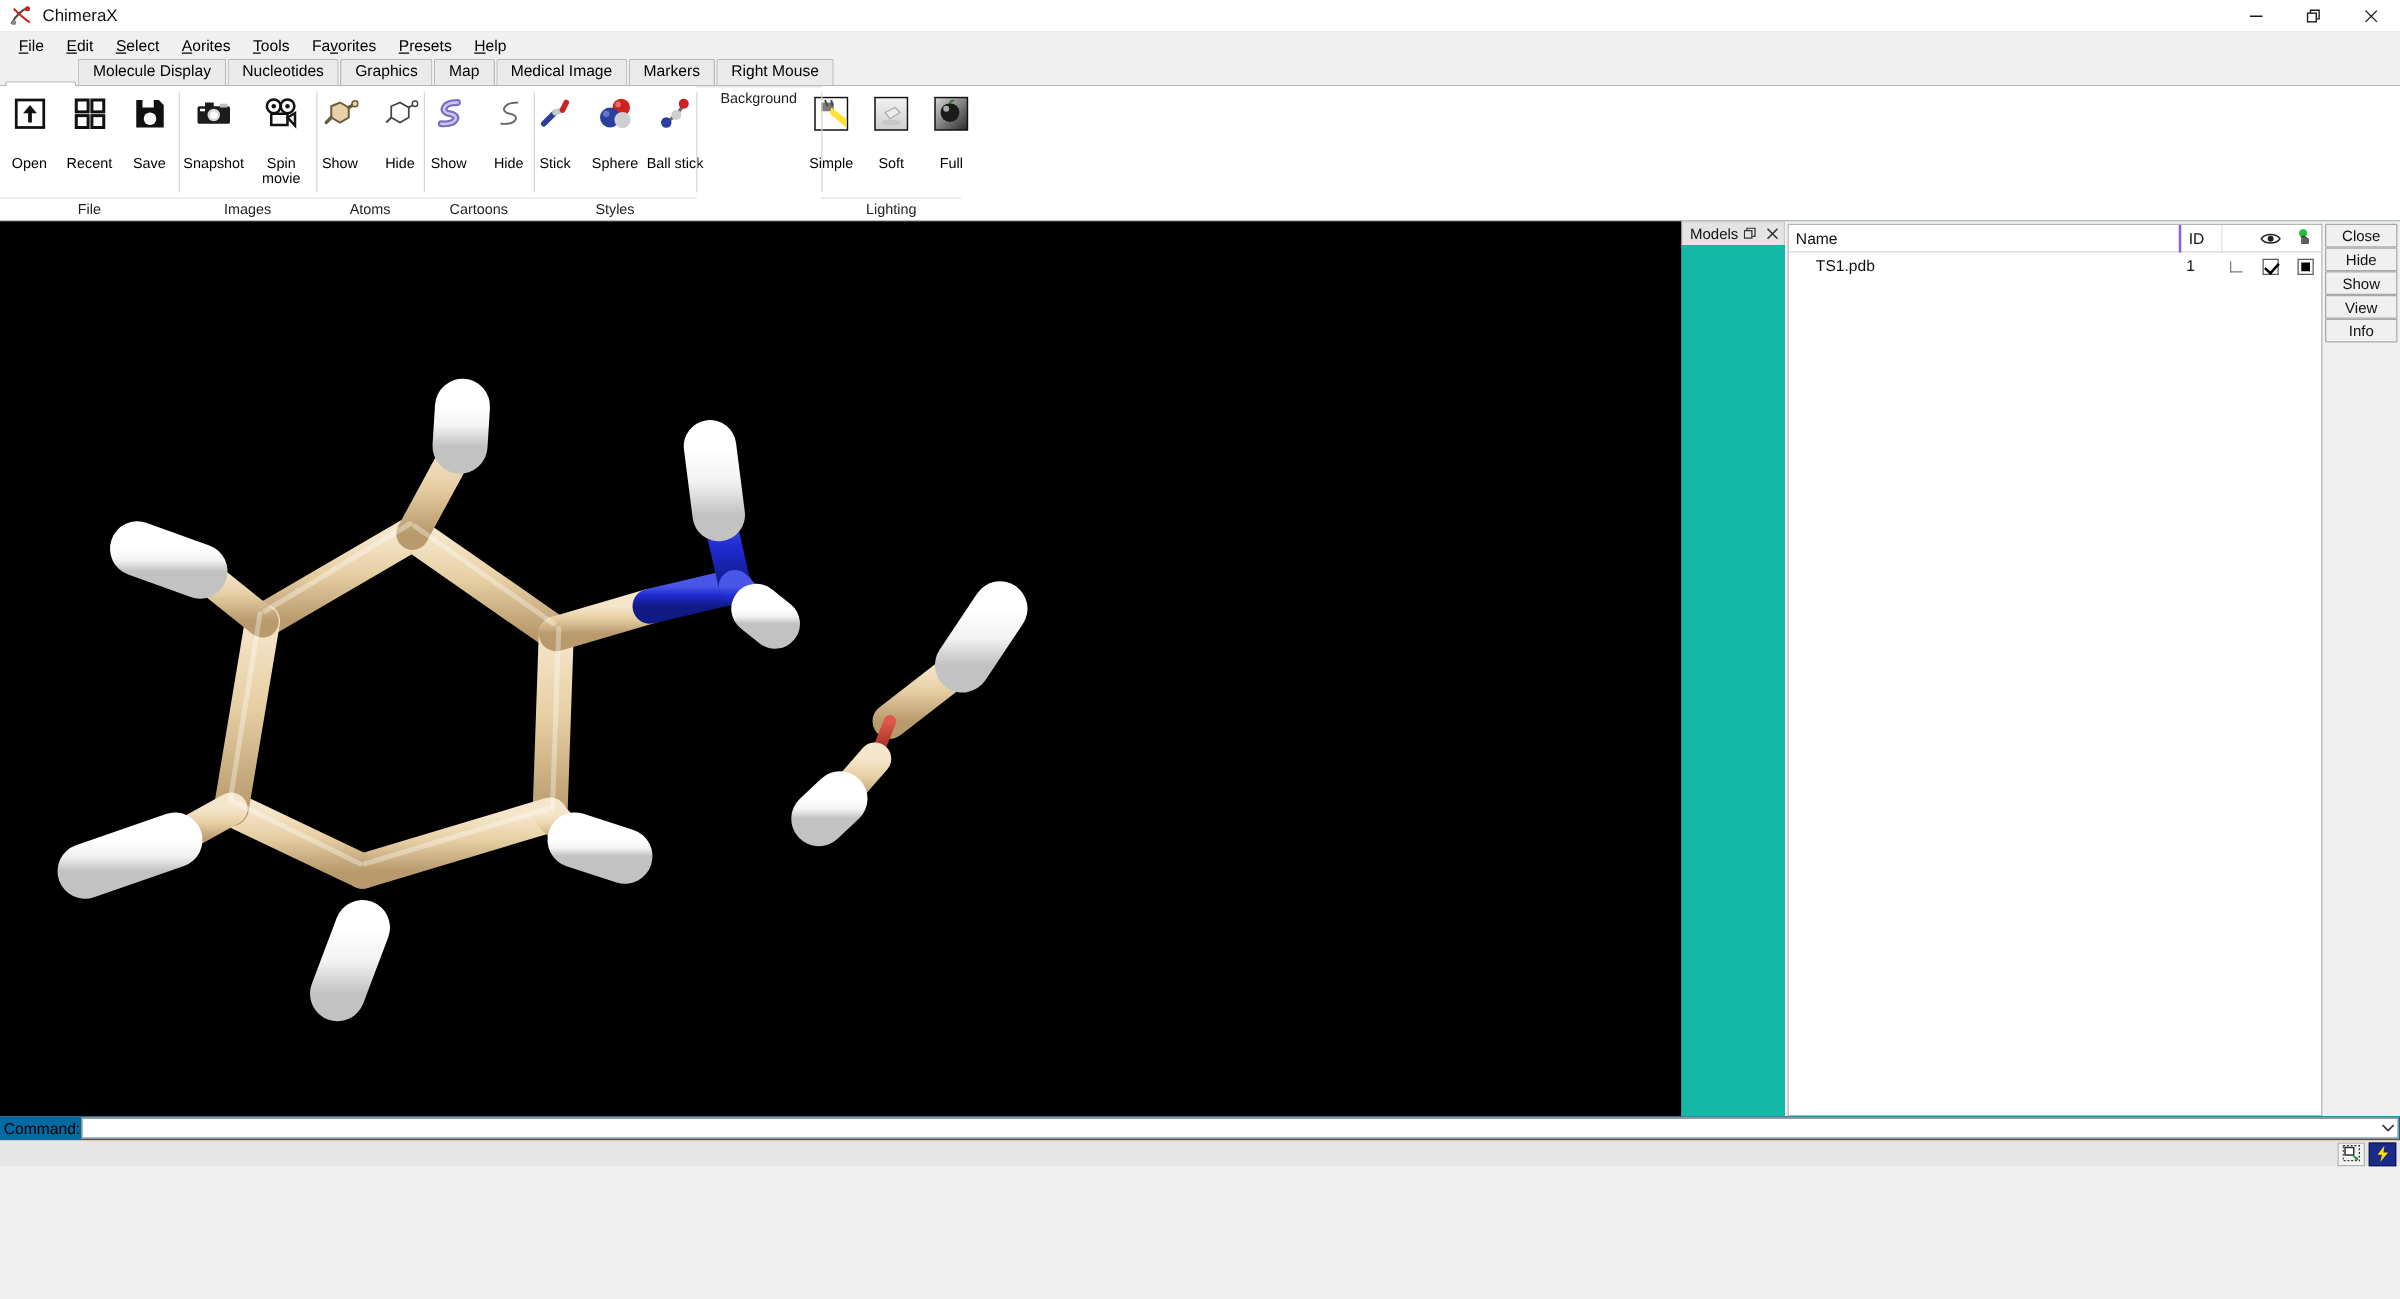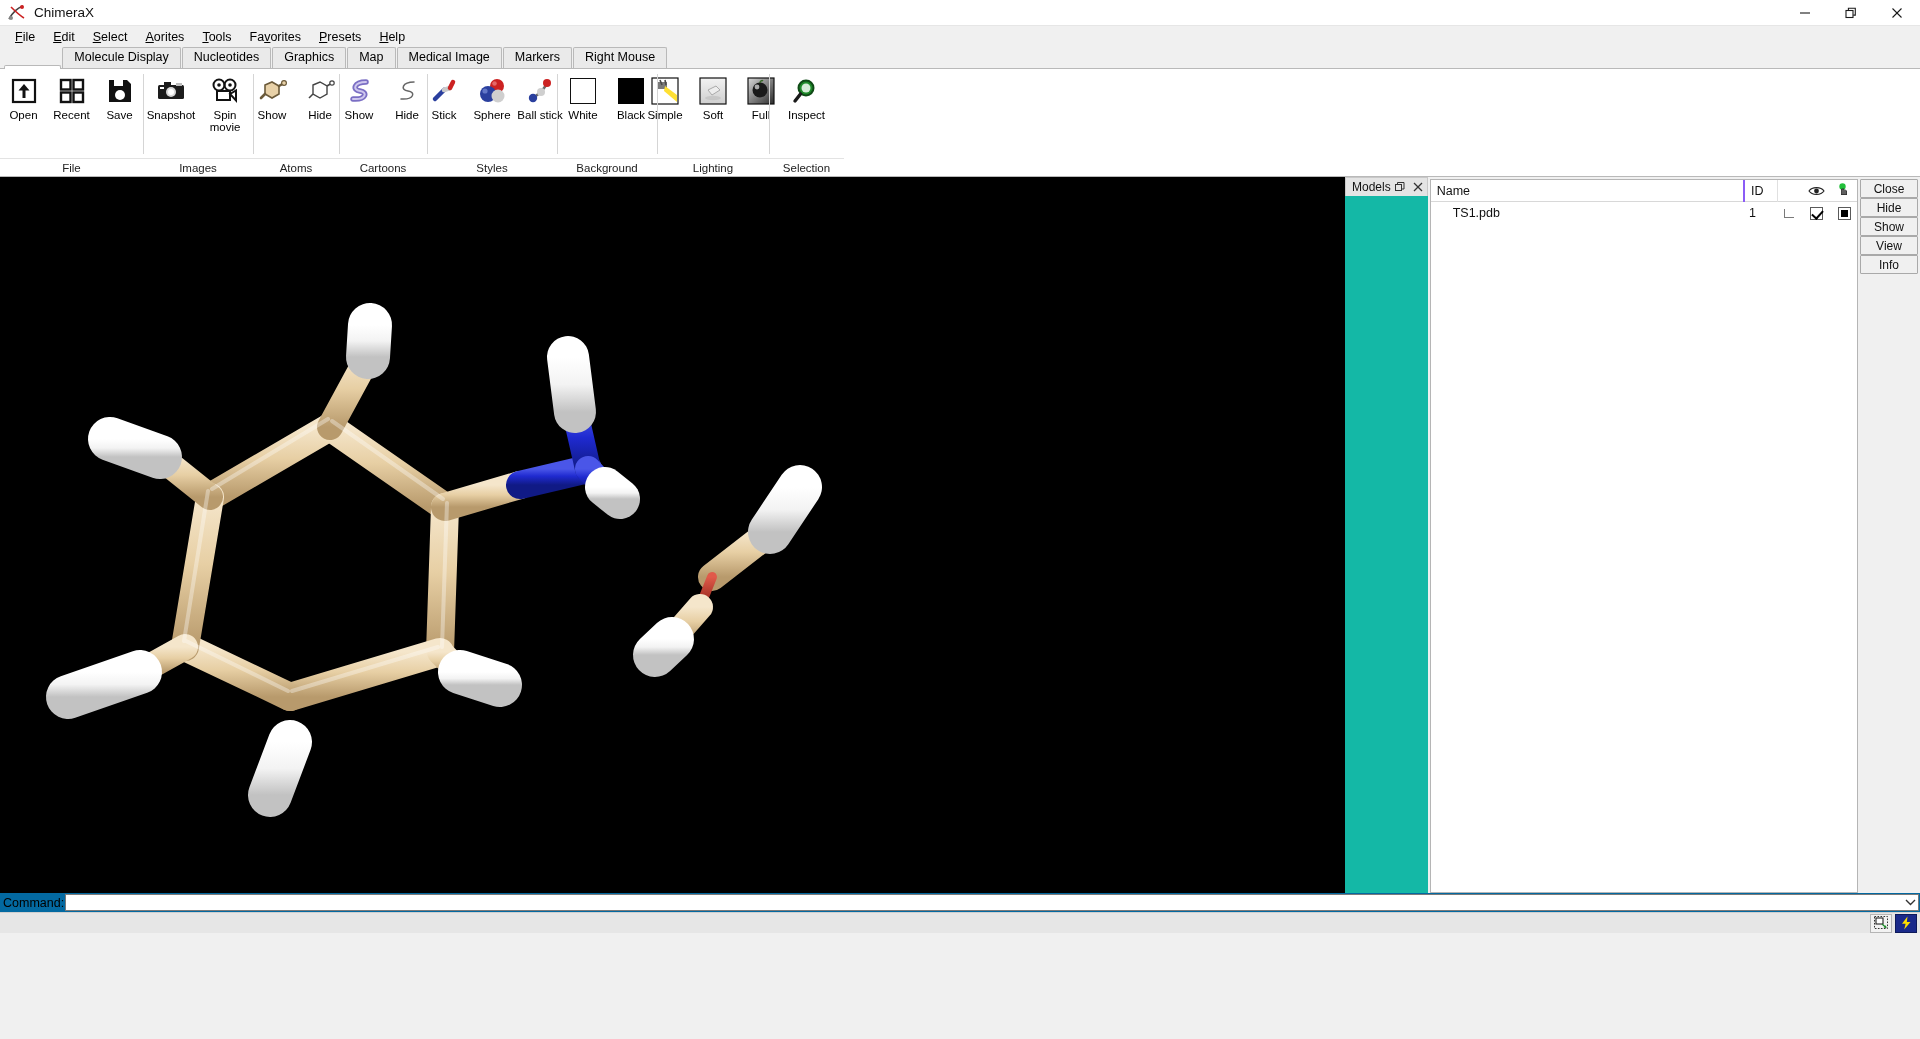--- a/index.html
+++ b/index.html
@@ -66,21 +66,21 @@
     width:100%; text-align:center; border-top:1px solid #e3e3e3;
   }
   .ritem {
     width:48px; display:flex; flex-direction:column; align-items:center;
     padding:2px 1px 0 1px; cursor:default;
   }
   .ritem.wide { width:54px; }
   .ri-icon { width:32px; height:32px; display:flex; align-items:center; justify-content:center; }
   .ri-label {
     font-size:11.5px; text-align:center; color:#000; line-height:12px;
-    margin-top:2px; word-break:break-word;
+    margin-top:18px; word-break:break-word;
   }
 
   
   .main { flex:1; display:flex; background:#f0f0f0; min-height:0; }
   .viewport { background:#000; position:relative; overflow:hidden; }
   .viewport svg { display:block; }
 
   
   .panel { display:flex; flex-direction:row; background:#14b8a6; }
   .panel-head {
@@ -345,34 +345,20 @@
               <circle cx="22" cy="6" r="4" fill="#cc2222"></circle>
             </svg>
           </div>
           <div class="ri-label">Ball stick</div>
         </div>
       </div>
       <div class="rg-label">Styles</div>
     </div>
 
     <div class="rgroup" style="width:100px">
-      <div class="rg-items">
-        <div class="ritem">
-          <div class="ri-icon">
-            <div style="width:26px;height:26px;background:#fff;border:1.5px solid #111;"></div>
-          </div>
-          <div class="ri-label">White</div>
-        </div>
-        <div class="ritem">
-          <div class="ri-icon">
-            <div style="width:26px;height:26px;background:#000;"></div>
-          </div>
-          <div class="ri-label">Black</div>
-        </div>
-      </div>
       <div class="rg-label">Background</div>
     </div>
 
     <div class="rgroup" style="width:112px">
       <div class="rg-items">
         <div class="ritem">
           <div class="ri-icon">
             <svg width="28" height="28" viewBox="0 0 28 28">
               <rect x="1" y="1" width="26" height="26" fill="#fff" stroke="#111" stroke-width="1.2"></rect>
               <path d="M6 5 L16 5 L16 12 L6 12 Z" fill="#7a7a7a"></path>
@@ -412,35 +398,20 @@
               <circle cx="10" cy="10" r="2.4" fill="#d0d0d0" opacity="0.8"></circle>
               <path d="M13 6 C13 4, 15 3, 16 4" stroke="#3a6a2a" stroke-width="1.6" fill="none"></path>
             </svg>
           </div>
           <div class="ri-label">Full</div>
         </div>
       </div>
       <div class="rg-label">Lighting</div>
     </div>
 
-    <div class="rgroup" style="width:75px">
-      <div class="rg-items">
-        <div class="ritem wide">
-          <div class="ri-icon">
-            <svg width="30" height="28" viewBox="0 0 30 28">
-              <circle cx="14" cy="11" r="7.5" fill="#1f8a2a" stroke="#0f4a16" stroke-width="2"></circle>
-              <circle cx="14" cy="11" r="4.5" fill="#d6ecd8"></circle>
-              <path d="M8.5 17 L3 24" stroke="#1a1a1a" stroke-width="3.4" stroke-linecap="round"></path>
-            </svg>
-          </div>
-          <div class="ri-label">Inspect</div>
-        </div>
-      </div>
-      <div class="rg-label">Selection</div>
-    </div>
 
   </div>
 
   <div class="main">
 
     <div class="viewport" style="width:1345px;">
       <svg width="1345" height="832" viewBox="0 0 1345 832">
         <defs>
           <linearGradient id="cGrad" x1="0" y1="0" x2="0" y2="1">
             <stop offset="0" stop-color="#f5e6cb"></stop>

